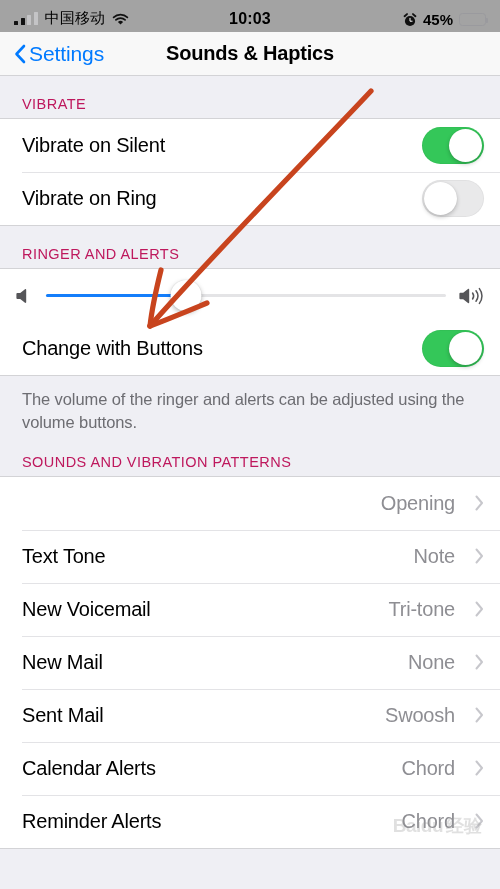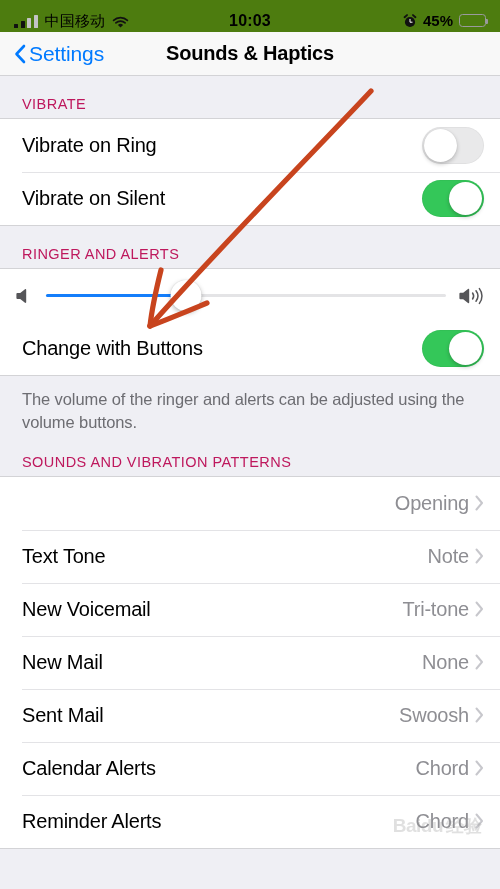--- a/index.html
+++ b/index.html
@@ -8,22 +8,22 @@
     font-family:"Liberation Sans","DejaVu Sans",sans-serif;
     background:#EFEFF4;
     position:relative;
     overflow:hidden;
     -webkit-font-smoothing:antialiased;
   }
   .phone { position:relative; width:500px; height:889px; background:#EFEFF4; }
 
   
   .statusbar{
-    position:relative; height:32px; background:#4d7c0f;
-    display:flex; align-items:flex-start; padding:12px 14px;
+    position:relative; height:32px; background:#a3a3a3;
+    display:flex; align-items:flex-end; padding:4px 14px;
   }
   .sb-left{ display:flex; align-items:center; gap:7px; }
   .signal{ display:flex; align-items:flex-end; gap:2.5px; height:13px; }
   .signal i{ display:block; width:4px; background:#111; border-radius:.5px; }
   .signal i:nth-child(1){ height:4px; }
   .signal i:nth-child(2){ height:7px; }
   .signal i:nth-child(3){ height:10px; background:#C4C4C6; }
   .signal i:nth-child(4){ height:13px; background:#C4C4C6; }
   .carrier{ font-size:15px; color:#000; letter-spacing:.2px; }
   .wifi{ width:17px; height:13px; position:relative; }
@@ -67,21 +67,21 @@
   }
   .group{ background:#fff; border-top:1px solid #D3D3D6; border-bottom:1px solid #D3D3D6; }
   .row{
     position:relative; height:53px; display:flex; align-items:center;
     padding:0 16px 0 22px; background:#fff; cursor:pointer;
   }
   .row + .row:before{
     content:""; position:absolute; left:22px; right:0; top:0; height:1px; background:#E3E3E6;
   }
   .row .title{ font-size:20px; color:#000; letter-spacing:-.2px; }
-  .row .right{ margin-left:auto; display:flex; align-items:center; gap:6px; }
+  .row .right{ margin-left:auto; display:flex; align-items:center; gap:20px; }
   .row .value{ font-size:20px; color:#8E8E93; letter-spacing:-.2px; }
   .chev-r{ width:9px; height:16px; }
 
   
   .toggle{
     width:62px; height:37px; border-radius:19px; position:relative;
     background:#E9E9EA; transition:none; flex:none; cursor:pointer;
     box-shadow: inset 0 0 0 1px rgba(0,0,0,.035);
   }
   .toggle.on{ background:#34C759; }
@@ -172,31 +172,31 @@
         </svg>
       </span>
       <span class="lbl">Settings</span>
     </div>
     <div class="nav-title">Sounds &amp; Haptics</div>
   </div>
 
   <div class="section-header">VIBRATE</div>
   <div class="group">
     <div class="row">
-      <span class="title">Vibrate on Ring</span>
-      <span class="right">
-        <span class="toggle">
+      <span class="title">Vibrate on Silent</span>
+      <span class="right">
+        <span class="toggle on">
             <span class="knob"></span>
           </span>
       </span>
     </div>
     <div class="row">
-      <span class="title">Vibrate on Silent</span>
-      <span class="right">
-        <span class="toggle on">
+      <span class="title">Vibrate on Ring</span>
+      <span class="right">
+        <span class="toggle">
             <span class="knob"></span>
           </span>
       </span>
     </div>
   </div>
 
   <div class="section-header">RINGER AND ALERTS</div>
   <div class="group">
     <div class="slider-row">
       <span class="spk">

